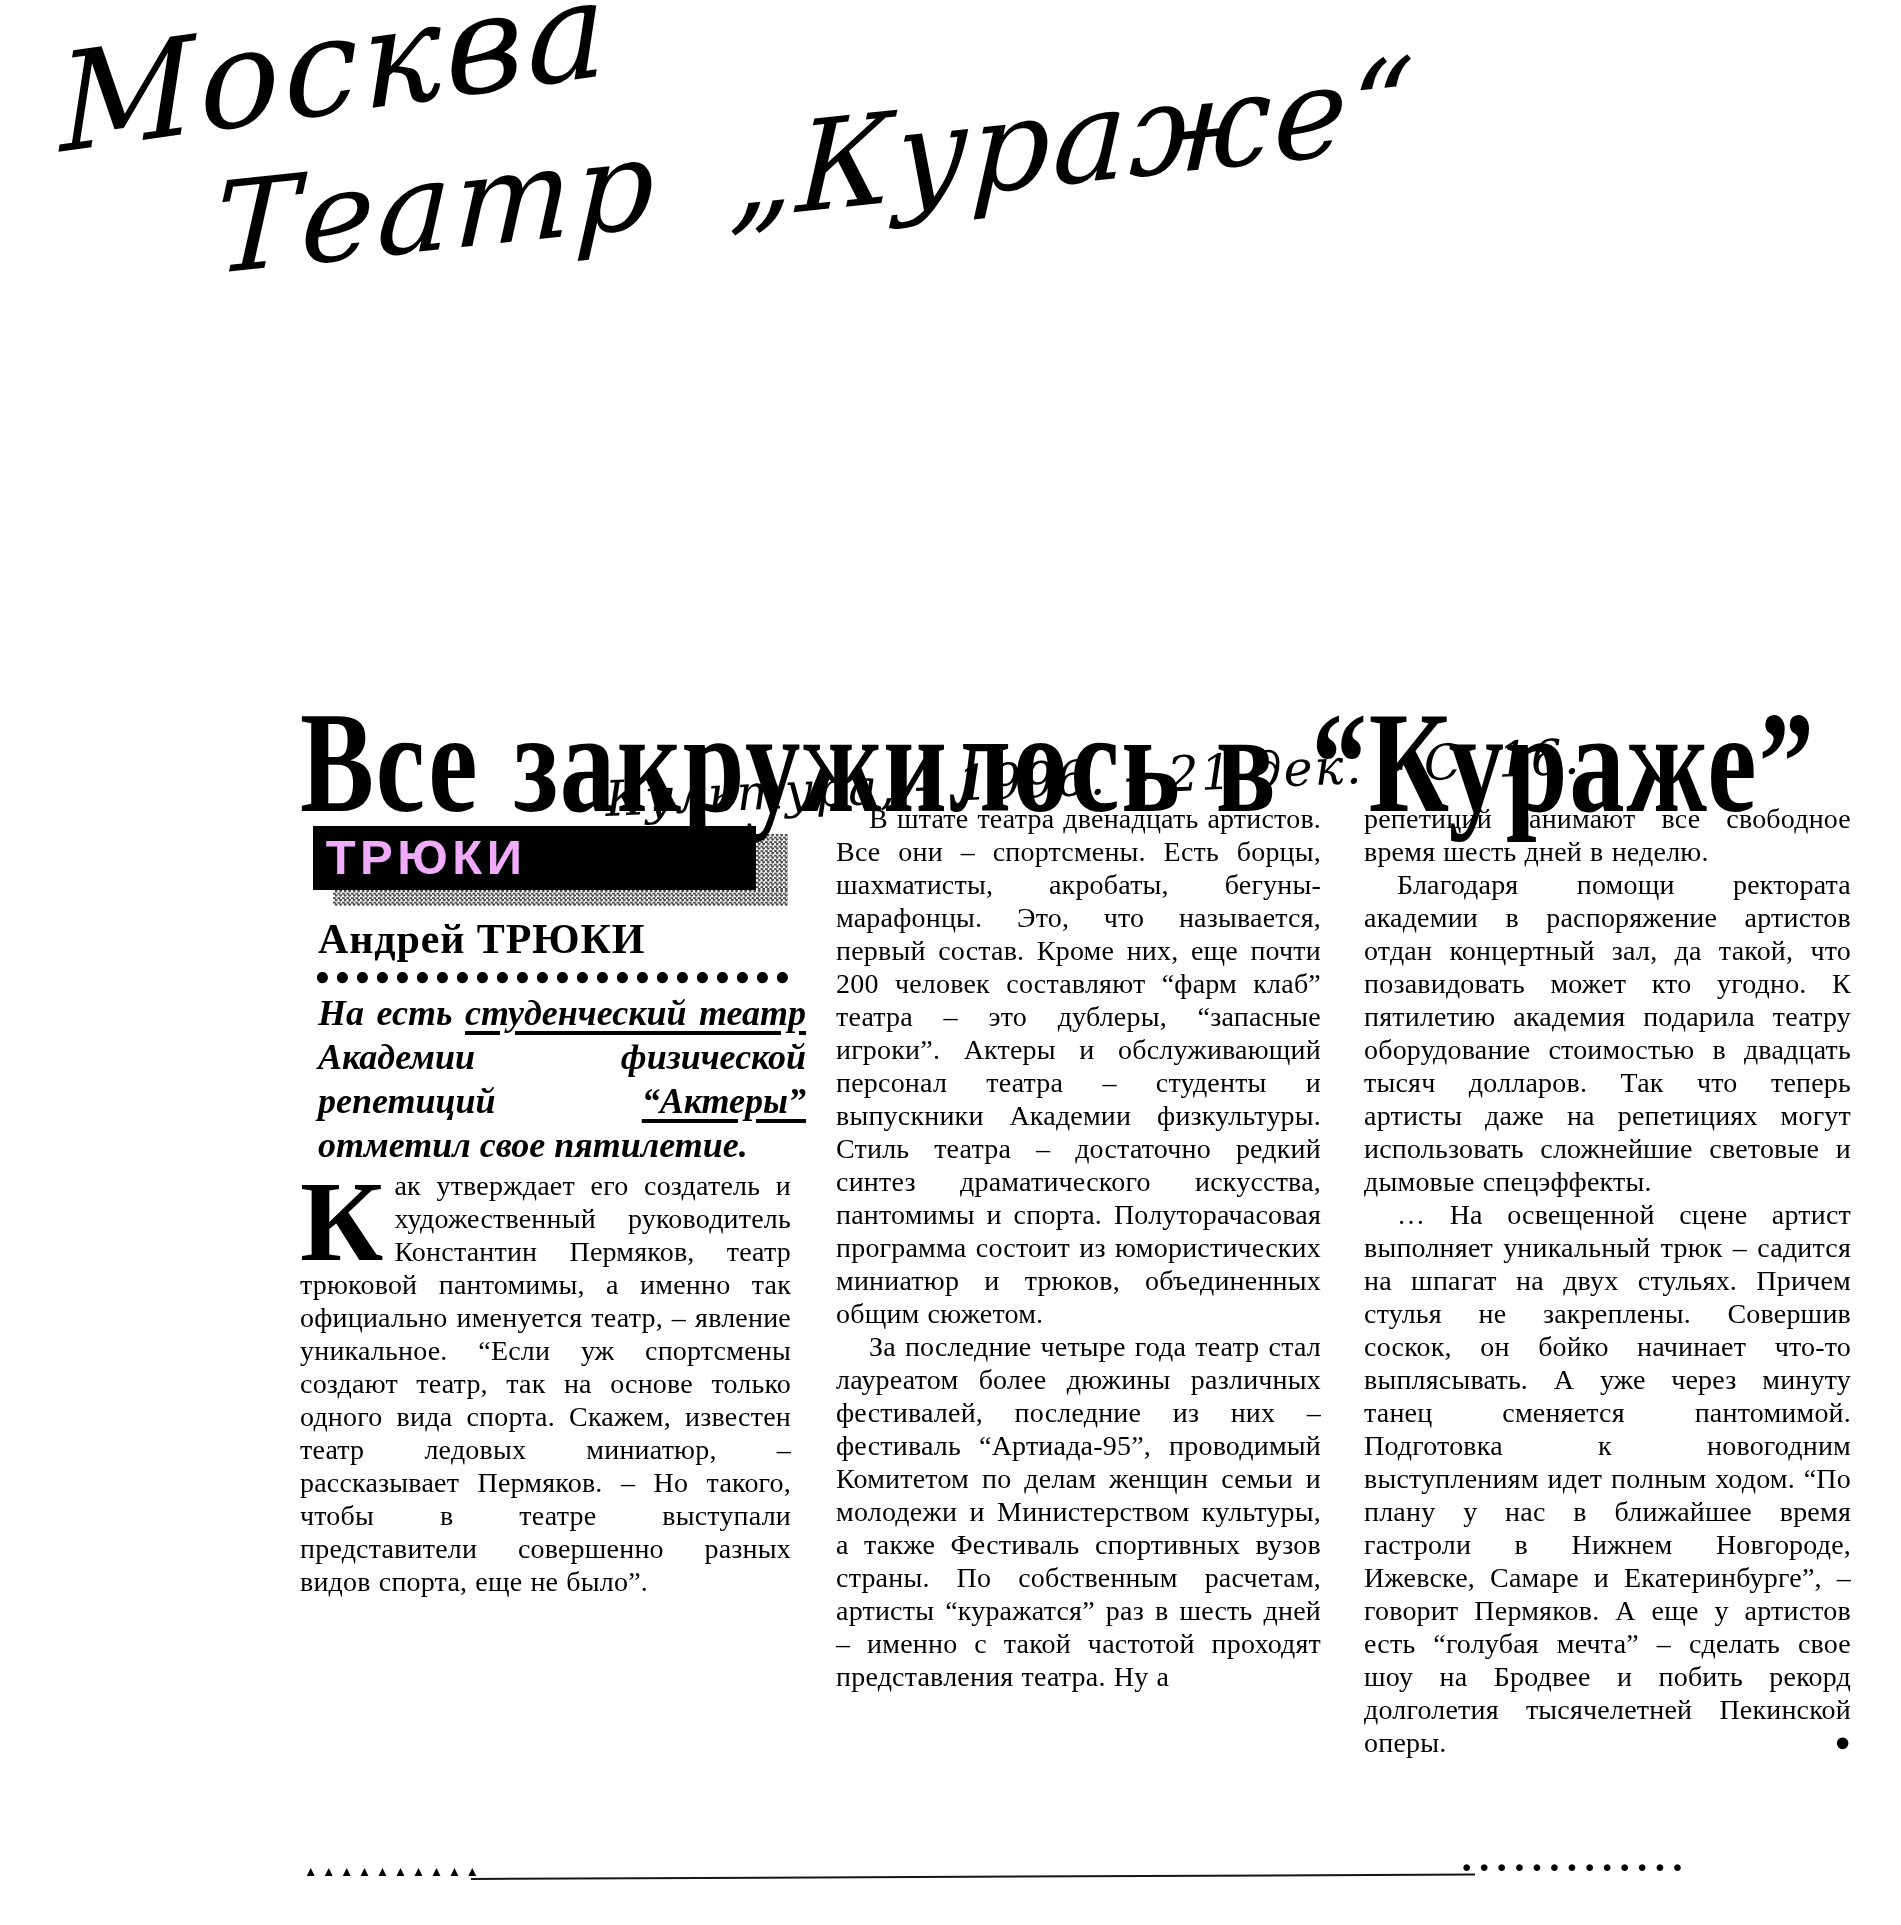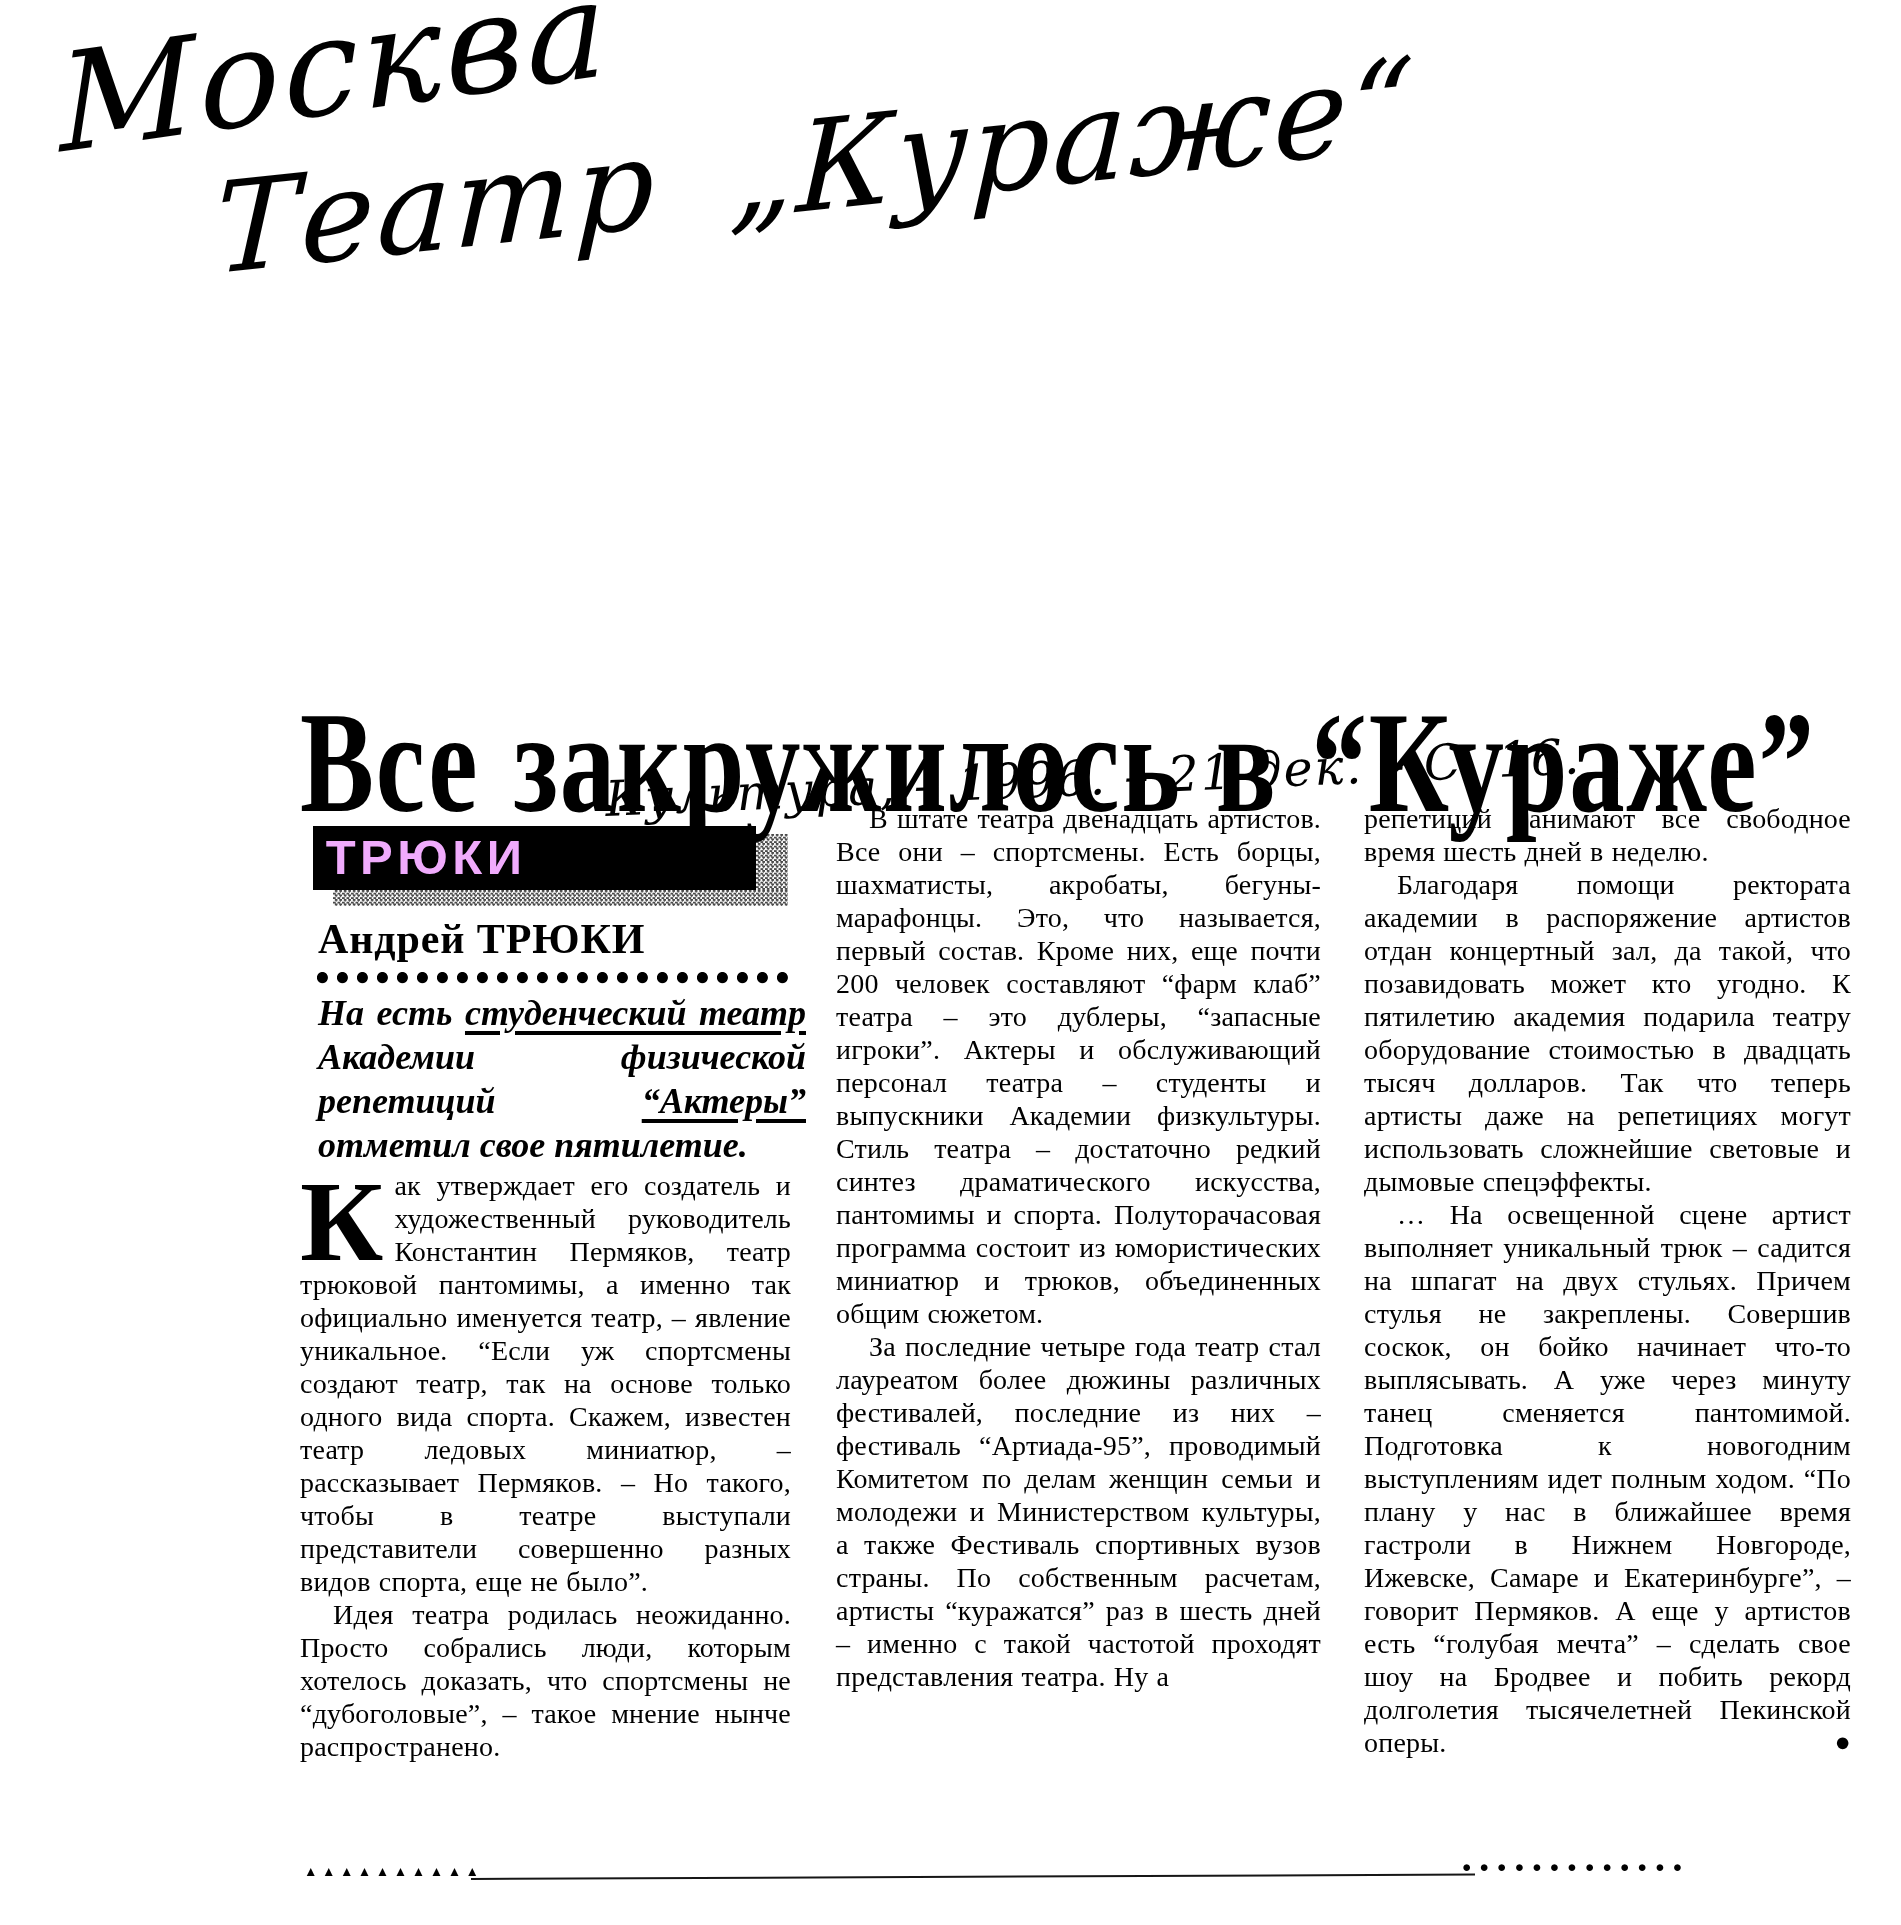--- a/index.html
+++ b/index.html
@@ -85,21 +85,20 @@
 <div class="abs dither" id="banner-shadow-right"></div>
 <div class="abs dither" id="banner-shadow-bottom"></div>
 
 <div class="abs" id="byline">Андрей ТРЮКИ</div>
 <div class="abs" id="byline-dots"></div>
 
 <div class="abs" id="lede"><span>На есть </span><span class="u">студенческий театр</span><span> Академии физической репетиций </span><span class="u">“Актеры”</span><span> отметил свое пятилетие.</span></div>
 
 <div class="col" id="col1">
   <p class="noindent"><span class="dropcap">К</span><span>ак утверждает его создатель и художественный руководитель Константин Пермяков, театр трюковой пантомимы, а именно так официально именуется театр, – явление уникальное. “Если уж спортсмены создают театр, так на основе только одного вида спорта. Скажем, известен театр ледовых миниатюр, – рассказывает Пермяков. – Но такого, чтобы в театре выступали представители совершенно разных видов спорта, еще не было”.</span></p>
-  <p><span>Идея театра родилась неожиданно. Просто собрались люди, которым хотелось доказать, что спортсмены не “дубоголовые”, – такое мнение нынче распространено.</span></p>
 </div>
 
 <div class="col" id="col2">
   <p><span>В штате театра двенадцать артистов. Все они – спортсмены. Есть борцы, шахматисты, акробаты, бегуны-марафонцы. Это, что называется, первый состав. Кроме них, еще почти 200 человек составляют “фарм клаб” театра – это дублеры, “запасные игроки”. Актеры и обслуживающий персонал театра – студенты и выпускники Академии физкультуры. Стиль театра – достаточно редкий синтез драматического искусства, пантомимы и спорта. Полуторачасовая программа состоит из юмористических миниатюр и трюков, объединенных общим сюжетом.</span></p>
   <p><span>За последние четыре года театр стал лауреатом более дюжины различных фестивалей, последние из них – фестиваль “Артиада-95”, проводимый Комитетом по делам женщин семьи и молодежи и Министерством культуры, а также Фестиваль спортивных вузов страны. По собственным расчетам, артисты “куражатся” раз в шесть дней – именно с такой частотой проходят представления театра. Ну а</span></p>
 </div>
 
 <div class="col" id="col3">
   <p class="noindent"><span>репетиций занимают все свободное время шесть дней в неделю.</span></p>
   <p><span>Благодаря помощи ректората академии в распоряжение артистов отдан концертный зал, да такой, что позавидовать может кто угодно. К пятилетию академия подарила театру оборудование стоимостью в двадцать тысяч долларов. Так что теперь артисты даже на репетициях могут использовать сложнейшие световые и дымовые спецэффекты.</span></p>

